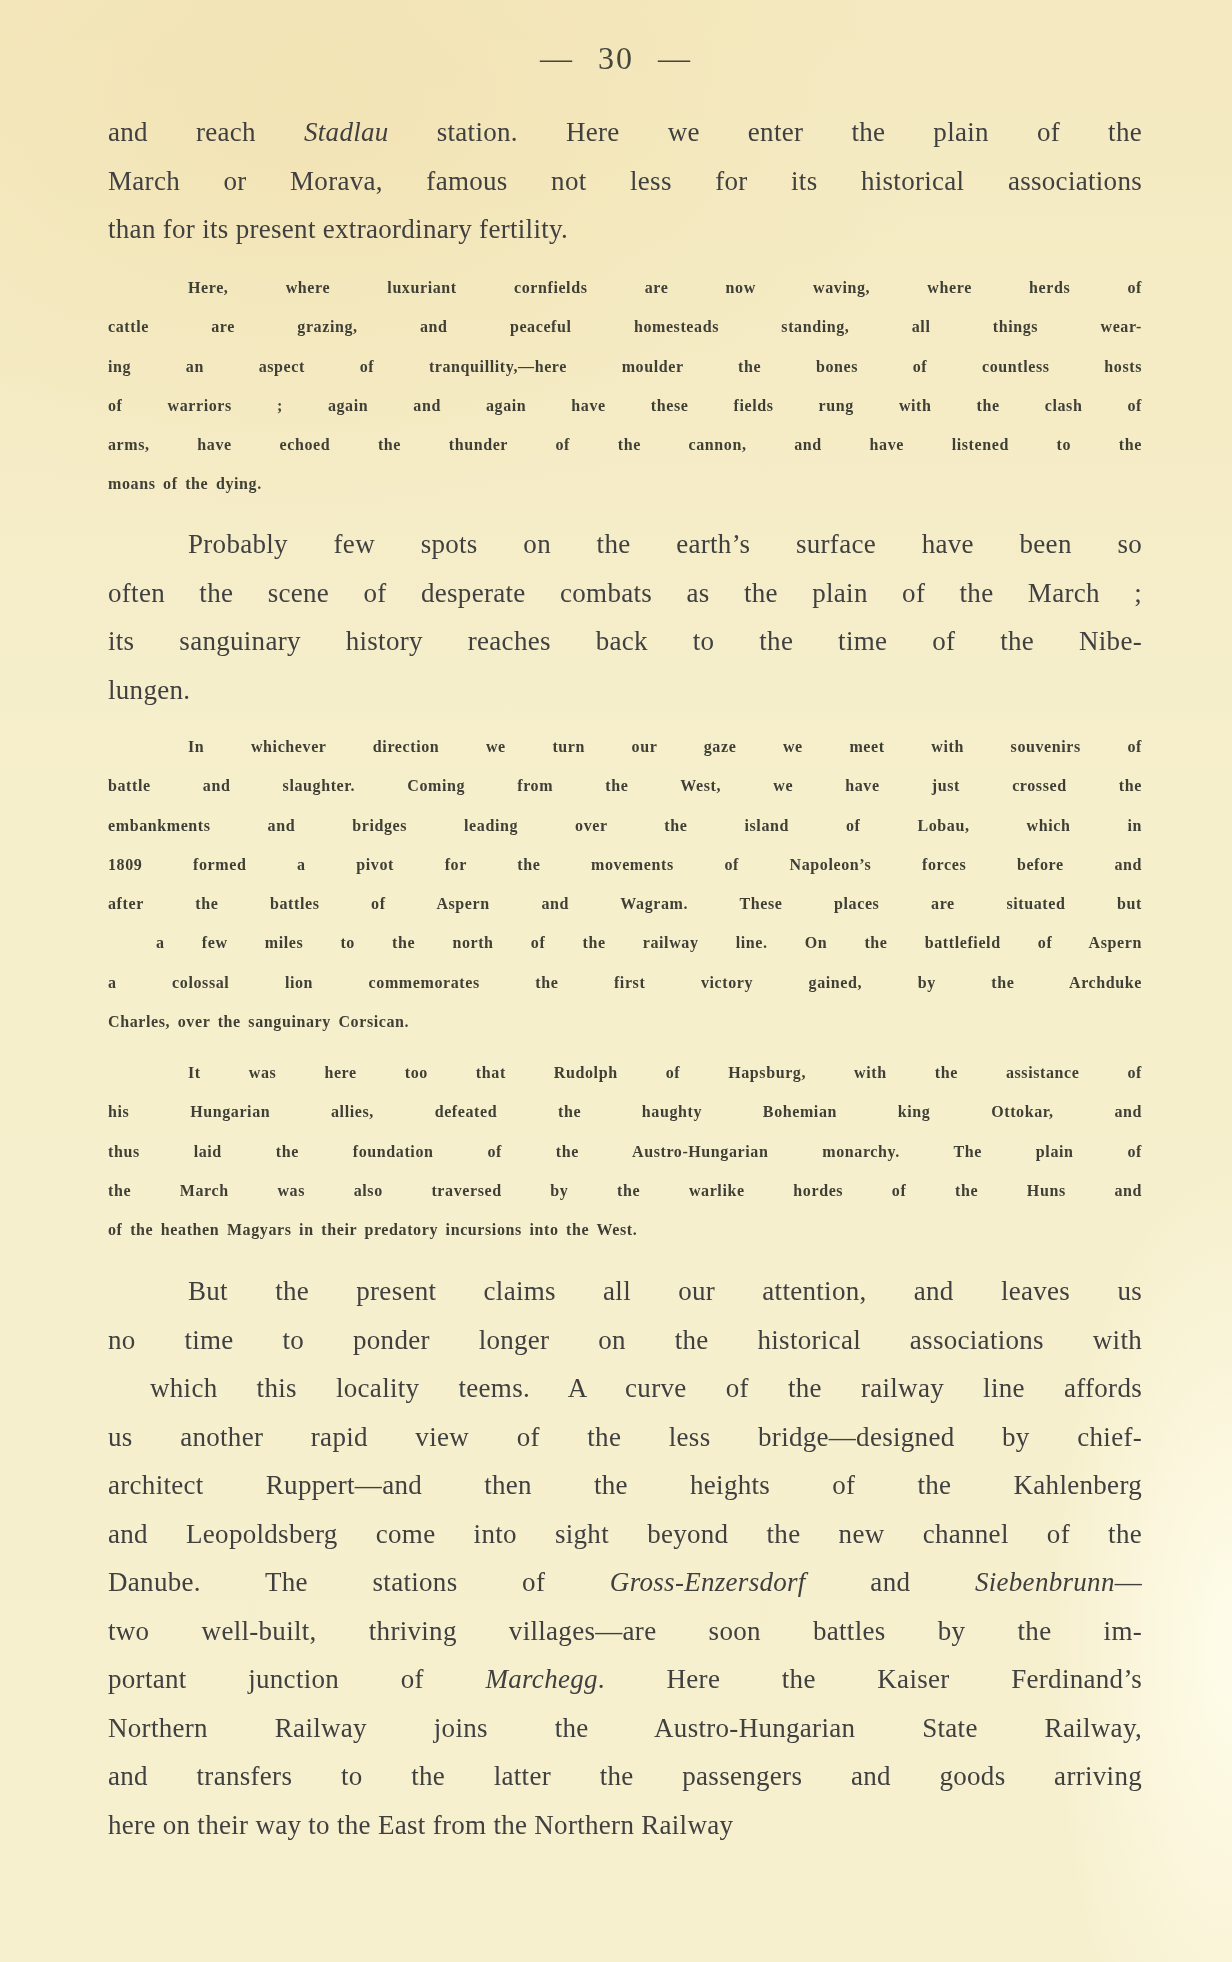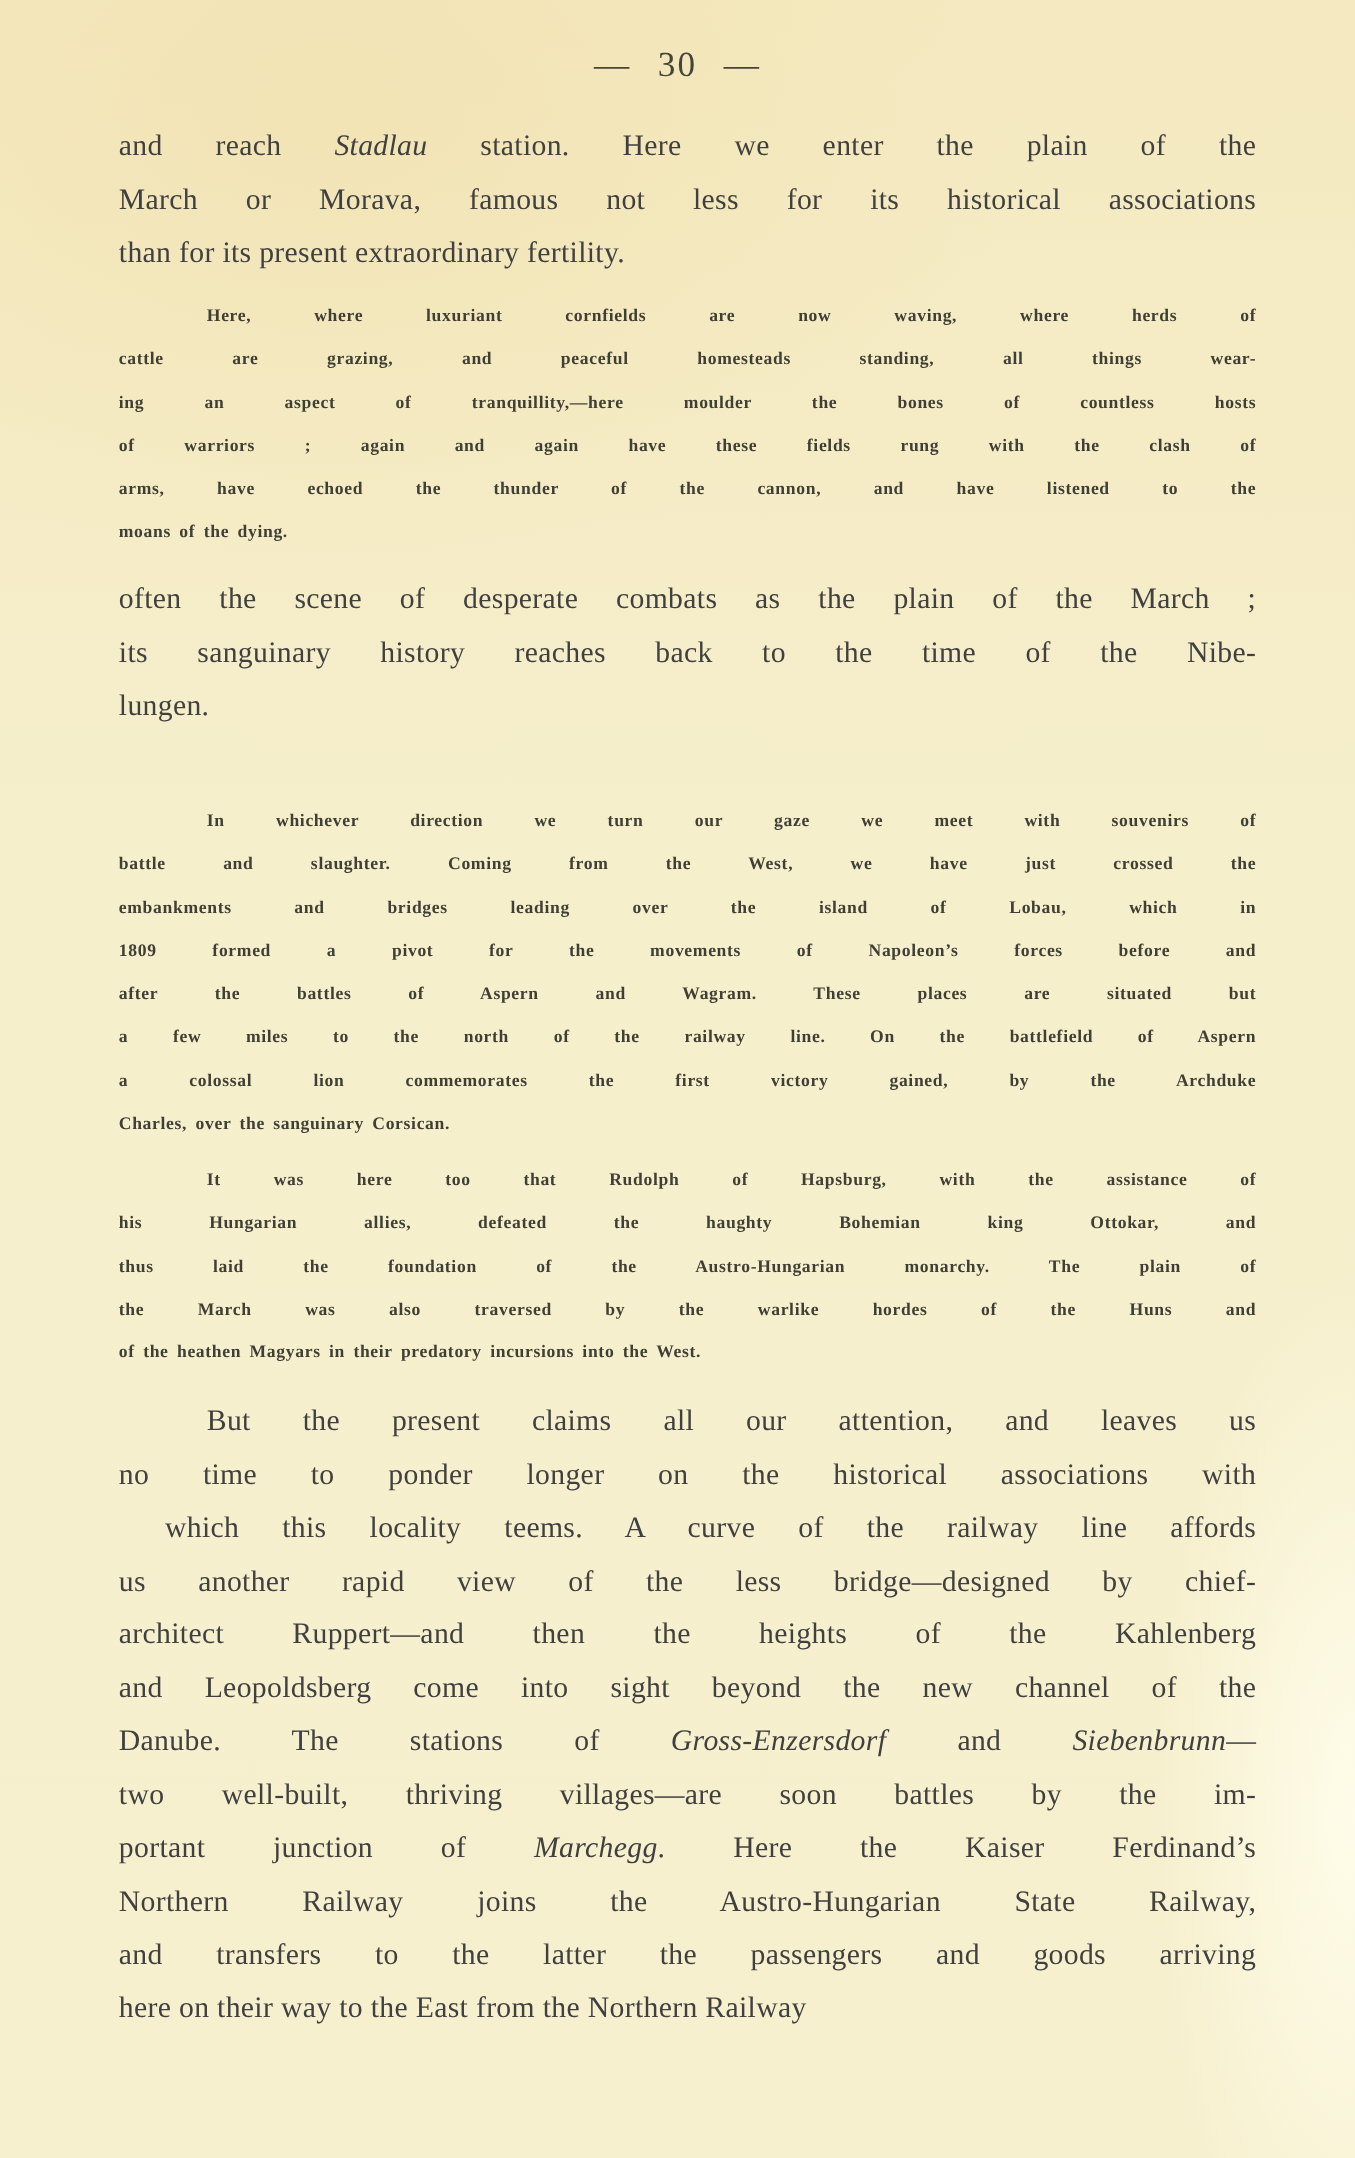--- a/index.html
+++ b/index.html
@@ -54,31 +54,32 @@
     </div>
   <div id="p2" class="para small">
       <span class="line indent" style="display: block; word-spacing: 31.1111px;"><span>Here, where luxuriant cornfields are now waving, where herds of</span></span>
       <span class="line" style="display: block; word-spacing: 34.7778px;"><span>cattle are grazing, and peaceful homesteads standing, all things wear-</span></span>
       <span class="line" style="display: block; word-spacing: 28.7px;"><span>ing an aspect of tranquillity,—here moulder the bones of countless hosts</span></span>
       <span class="line" style="display: block; word-spacing: 24.7692px;"><span>of warriors ; again and again have these fields rung with the clash of</span></span>
       <span class="line" style="display: block; word-spacing: 25.75px;"><span>arms, have echoed the thunder of the cannon, and have listened to the</span></span>
       <span class="line last"><span>moans of the dying.</span></span>
     </div>
   <div id="p3" class="para large">
+      <span class="line indent" style="display: block; word-spacing: 26.4444px;"><span>Probably few spots on the earth’s surface have been so</span></span>
       <span class="line" style="display: block; word-spacing: 16.75px;"><span>often the scene of desperate combats as the plain of the March ;</span></span>
       <span class="line" style="display: block; word-spacing: 26.1px;"><span>its sanguinary history reaches back to the time of the Nibe-</span></span>
       <span class="line last"><span>lungen.</span></span>
     </div>
   <div id="p4" class="para small">
       <span class="line indent" style="display: block; word-spacing: 24px;"><span>In whichever direction we turn our gaze we meet with souvenirs of</span></span>
       <span class="line" style="display: block; word-spacing: 28.8182px;"><span>battle and slaughter. Coming from the West, we have just crossed the</span></span>
       <span class="line" style="display: block; word-spacing: 31.8px;"><span>embankments and bridges leading over the island of Lobau, which in</span></span>
       <span class="line" style="display: block; word-spacing: 26.7273px;"><span>1809 formed a pivot for the movements of Napoleon’s forces before and</span></span>
       <span class="line" style="display: block; word-spacing: 28.0909px;"><span>after the battles of Aspern and Wagram. These places are situated but</span></span>
-      <span class="line" style="display: block; word-spacing: 20.7857px;"><span>a few miles to the north of the railway line. On the battlefield of Aspern</span></span>
+      <span class="line" style="display: block; word-spacing: 20.7857px; margin-left: 48px;"><span>a few miles to the north of the railway line. On the battlefield of Aspern</span></span>
       <span class="line" style="display: block; word-spacing: 29.8px;"><span>a colossal lion commemorates the first victory gained, by the Archduke</span></span>
       <span class="line last"><span>Charles, over the sanguinary Corsican.</span></span>
     </div>
   <div id="p5" class="para small">
       <span class="line indent" style="display: block; word-spacing: 26px;"><span>It was here too that Rudolph of Hapsburg, with the assistance of</span></span>
       <span class="line" style="display: block; word-spacing: 32.4444px;"><span>his Hungarian allies, defeated the haughty Bohemian king Ottokar, and</span></span>
       <span class="line" style="display: block; word-spacing: 27.5px;"><span>thus laid the foundation of the Austro-Hungarian monarchy. The plain of</span></span>
       <span class="line" style="display: block; word-spacing: 27.0833px;"><span>the March was also traversed by the warlike hordes of the Huns and</span></span>
       <span class="line last"><span>of the heathen Magyars in their predatory incursions into the West.</span></span>
     </div>

